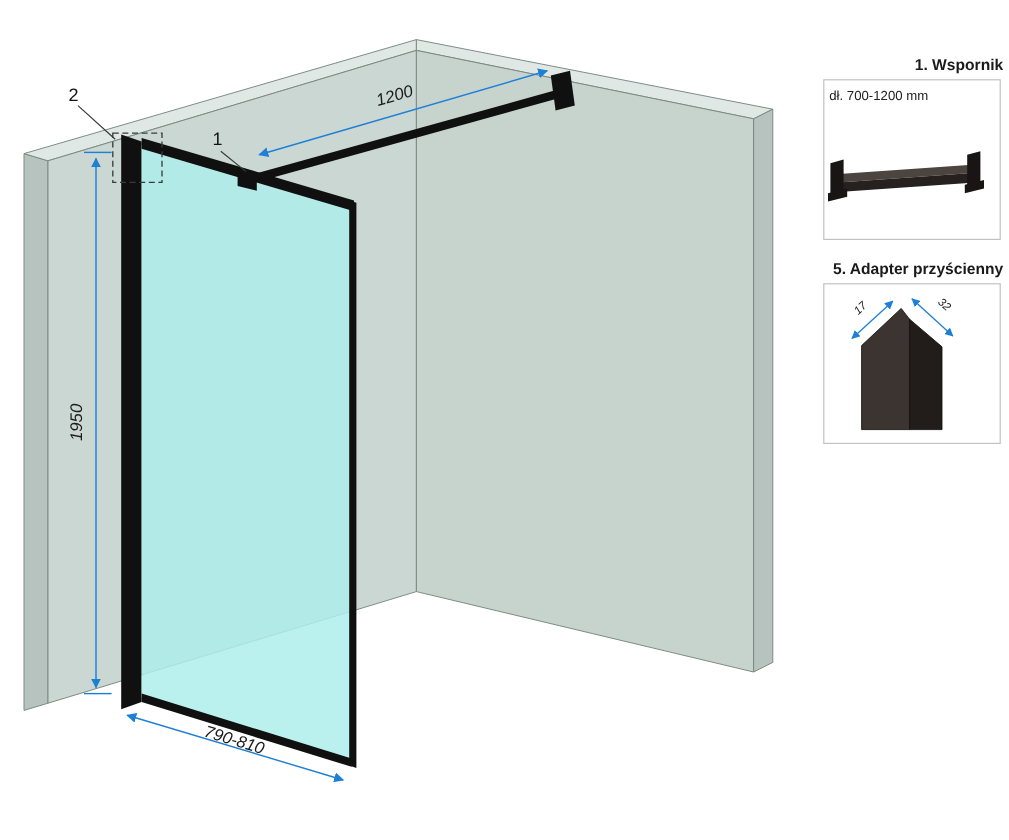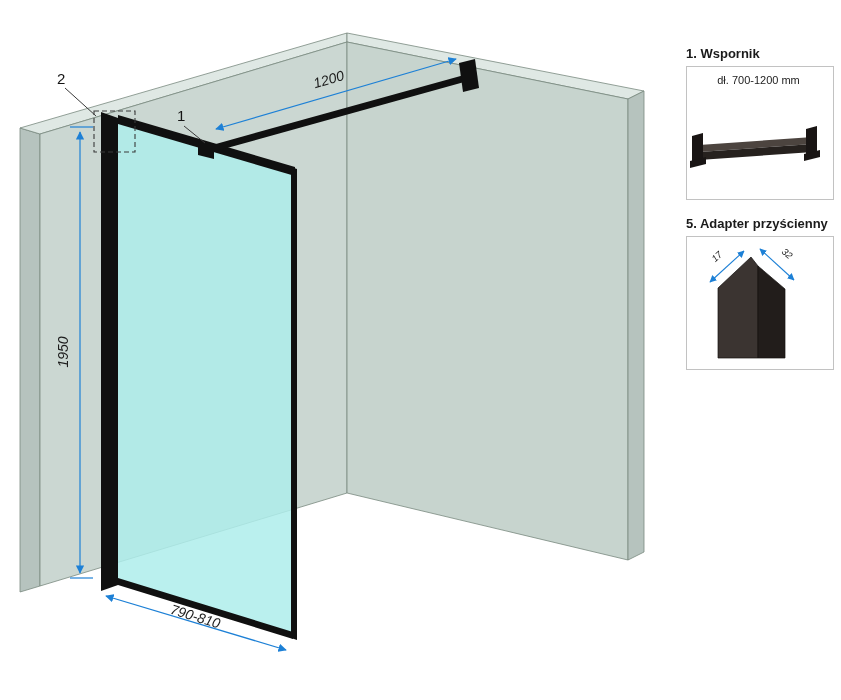--- a/index.html
+++ b/index.html
@@ -1,22 +1,22 @@
 <!DOCTYPE html>
 <html><head>
 <meta charset="utf-8">
 <style>
   html,body{margin:0;padding:0;background:#ffffff;font-family:"Liberation Sans",sans-serif;}
   .stage{position:relative;width:841px;height:700px;background:#ffffff;overflow:hidden;}
   .main-svg{position:absolute;left:0;top:0;}
   .panel{position:absolute;left:686px;top:46px;width:150px;}
   .card{margin-bottom:16px;}
-  .card-title{font-size:13px;font-weight:600;color:#1a1a1a;margin:0 0 5px 0;white-space:nowrap;}
+  .card-title{font-size:13px;font-weight:600;color:#1a1a1a;margin:0 0 5px 0;white-space:nowrap;text-align:right;}
   .card-box{width:146px;height:132px;border:1px solid #c2c2c2;background:#ffffff;position:relative;}
-  .len-label{position:absolute;top:7px;left:4px;right:7px;text-align:center;font-size:11px;color:#222;}
+  .len-label{position:absolute;top:7px;left:4px;right:7px;text-align:left;font-size:11px;color:#222;}
   .draw-svg{position:absolute;left:0;bottom:0;}
   .dim-text{font-size:14px;font-style:italic;fill:#1c1c1c;}
   .callout-text{font-size:15px;fill:#141414;}
   .small-dim{font-size:9.5px;font-style:italic;fill:#1c1c1c;}
   .wall-stroke{stroke:#79897f;stroke-width:0.8;stroke-linejoin:round;}
 </style>
 </head>
 <body>
 
 <div class="stage">

